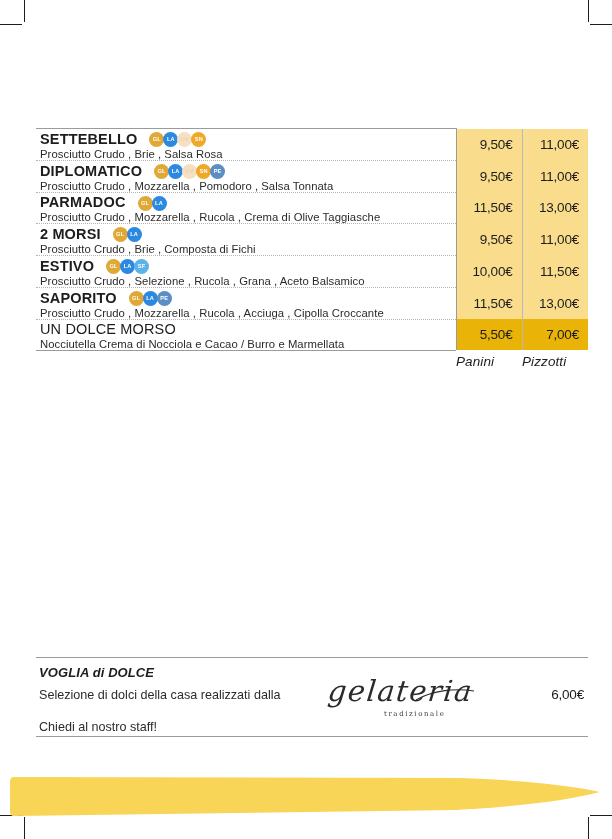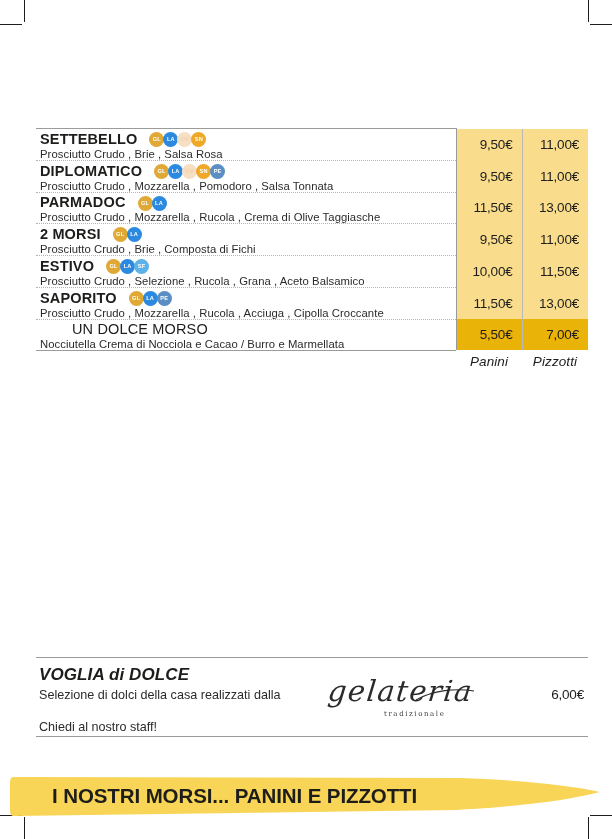--- a/index.html
+++ b/index.html
@@ -64,21 +64,21 @@
     padding-left: 4px !important;
     white-space: nowrap;
   }
   .item-name {
     font-size: 14.5px;
     font-weight: bold;
     letter-spacing: 0.15px;
     display: inline-block;
     vertical-align: middle;
   }
-  .item-name.light { font-weight: normal; margin-left: 32px; }
+  .item-name.light { font-weight: normal; }
   .badges {
     display: inline-block;
     vertical-align: middle;
     margin-left: 12px;
     white-space: nowrap;
   }
   .badge {
     display: inline-block;
     width: 15px; height: 15px;
     border-radius: 50%;
@@ -124,21 +124,21 @@
     letter-spacing: 0.1px;
   }
   .caption-wrap {
     position: absolute;
     right: 0; top: 4px;
     width: 132px;
     display: flex;
   }
   .caption {
     width: 66px;
-    text-align: center;
+    text-align: left;
     font-style: italic;
     font-size: 13.5px;
     color: #1d1d1b;
     letter-spacing: 0.1px;
   }
   .foot-line {
     position: absolute;
     left: 0; top: 0;
     width: 420px;
     border-top: 1px solid #9b9b9b;
@@ -151,21 +151,21 @@
     top: 657px;
     width: 552px;
     border-top: 1px solid #9b9b9b;
     border-bottom: 1px solid #9b9b9b;
     height: 78px;
   }
   .dolce-inner { position: relative; height: 100%; }
   .dolce-title {
     position: absolute;
     left: 3px; top: 7px;
-    font-size: 17px;
+    font-size: 13px;
     font-weight: bold;
     font-style: italic;
     letter-spacing: 0.1px;
   }
   .dolce-l1 {
     position: absolute;
     left: 3px; top: 30px;
     font-size: 12.6px;
     color: #2b2b2b;
   }
@@ -341,16 +341,15 @@
         </svg>
       </div>
       <div class="dolce-price">6,00€</div>
     </div>
   </div>
 
   <div class="banner">
     <svg width="612" height="60" viewBox="0 0 612 60">
       <path id="brush" d="M14,8 L460,9 C520,11 570,16 600,23 C570,31 516,38 456,41 L14,47 C11,47 10,45 10,41 L10,14 C10,10 11,8 14,8 Z" fill="#f8d556"></path>
     </svg>
-    <div class="banner-text">I NOSTRI MORSI... PANINI E PIZZOTTI</div>
   </div>
 
 </div>
 
 </body></html>

